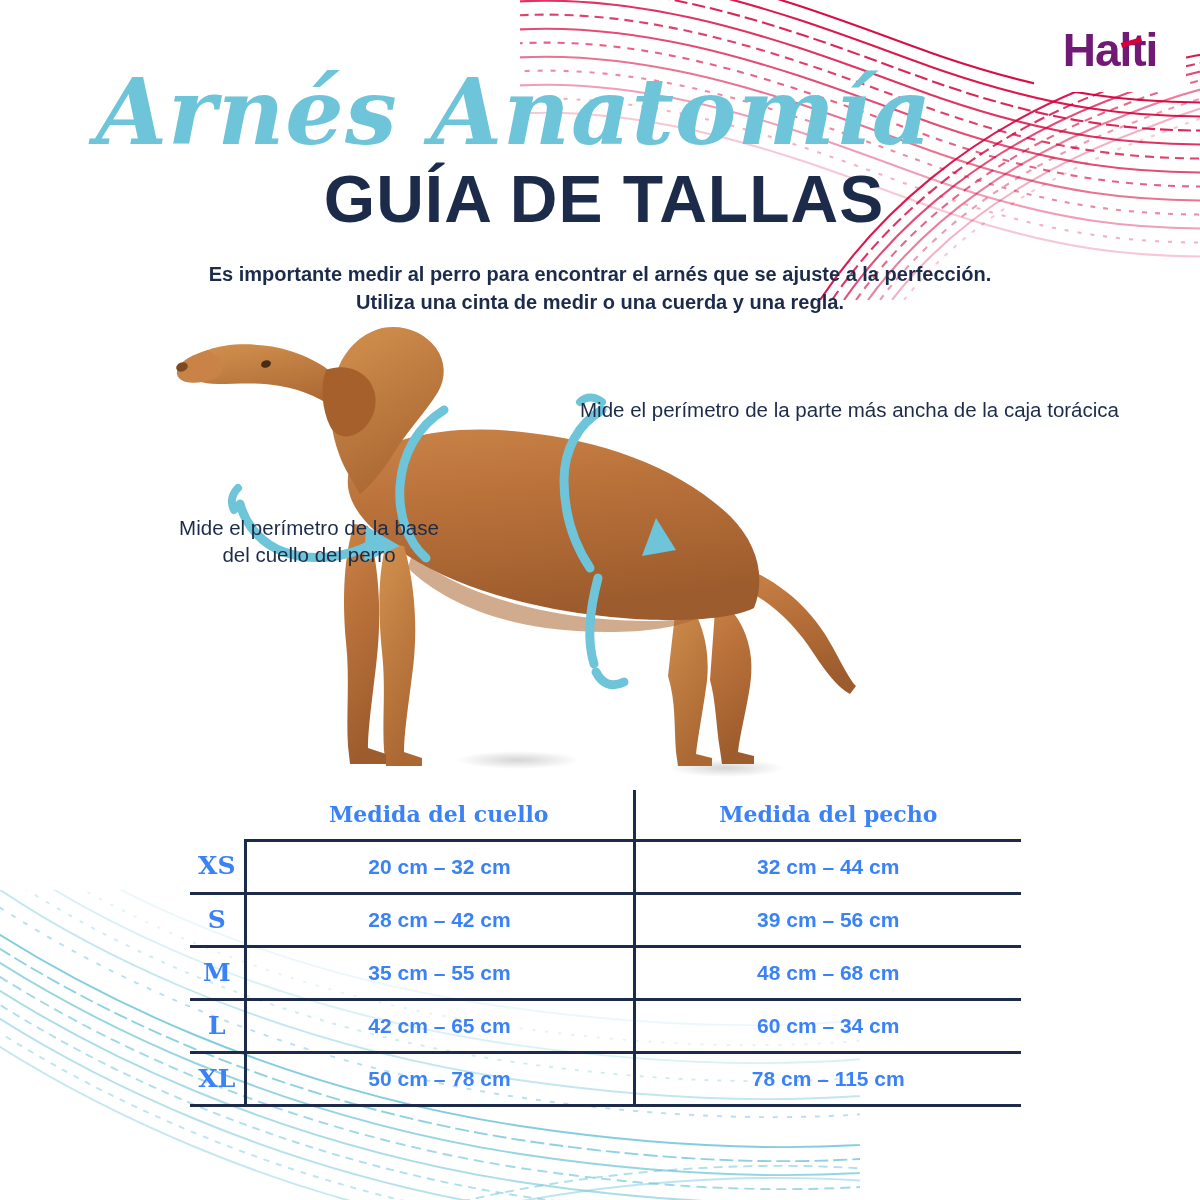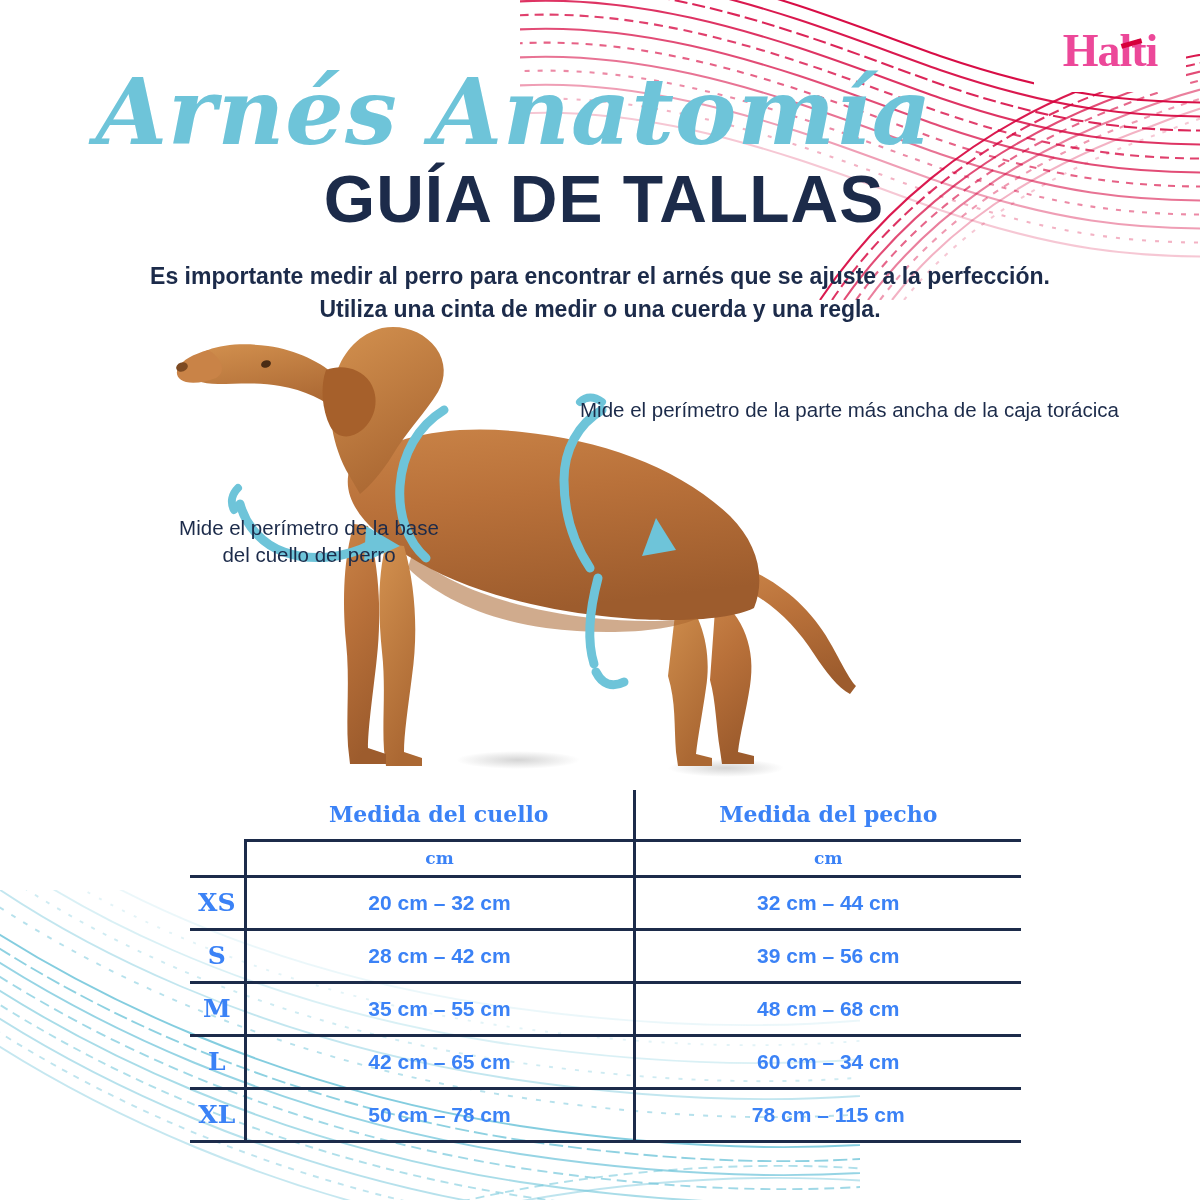--- a/index.html
+++ b/index.html
@@ -24,22 +24,22 @@
   
   #brand-logo {
     position: absolute;
     top: 8px; right: 14px;
     width: 152px; height: 84px;
     background: #ffffff;
     display: flex; align-items: center; justify-content: center;
     z-index: 6;
   }
   #brand-logo .wordmark {
-    color: #ec4899;
-    font-family: Liberation Serif, serif;
+    color: #701a75;
+    font-family: Liberation Sans, sans-serif;
     font-weight: bold;
     font-size: 46px;
     letter-spacing: -1px;
     position: relative;
     text-align: center;
   }
   #brand-logo .wordmark .strike {
     position: absolute;
     left: 58px; top: 17px;
     width: 21px; height: 5px;
@@ -75,21 +75,21 @@
   }
 
   
   #intro {
     position: absolute;
     top: 260px; left: 100px; width: 1000px;
     text-align: center;
     color: #1c2b4a;
     font-family: "Liberation Sans", sans-serif;
     font-weight: bold;
-    font-size: 23px;
+    font-size: 20px;
     line-height: 1.42;
     z-index: 5;
   }
 
   
   #illustration { position: absolute; top: 320px; left: 150px; width: 900px; height: 470px; z-index: 3; }
   .callout {
     position: absolute;
     color: #1c2b4a;
     font-family: "Liberation Sans", sans-serif;
@@ -279,25 +279,20 @@
           <col class="c-size">
           <col class="c-neck">
           <col class="c-chest">
         </colgroup>
       <thead>
         <tr>
           <th class="hdr-group blank"></th>
           <th class="hdr-group">Medida del cuello</th>
           <th class="hdr-group vdiv-right">Medida del pecho</th>
         </tr>
-        <tr>
-          <th class="hdr-unit blank"></th>
-          <th class="hdr-unit vdiv-left">cm</th>
-          <th class="hdr-unit vdiv-right">cm</th>
-        </tr>
       </thead>
       <tbody>
         <tr>
           <td class="row-cell row-size">XS</td>
           <td class="row-cell vdiv-left">20 cm – 32 cm</td>
           <td class="row-cell vdiv-right">32 cm – 44 cm</td>
         </tr>
         <tr>
           <td class="row-cell row-size">S</td>
           <td class="row-cell vdiv-left">28 cm – 42 cm</td>

